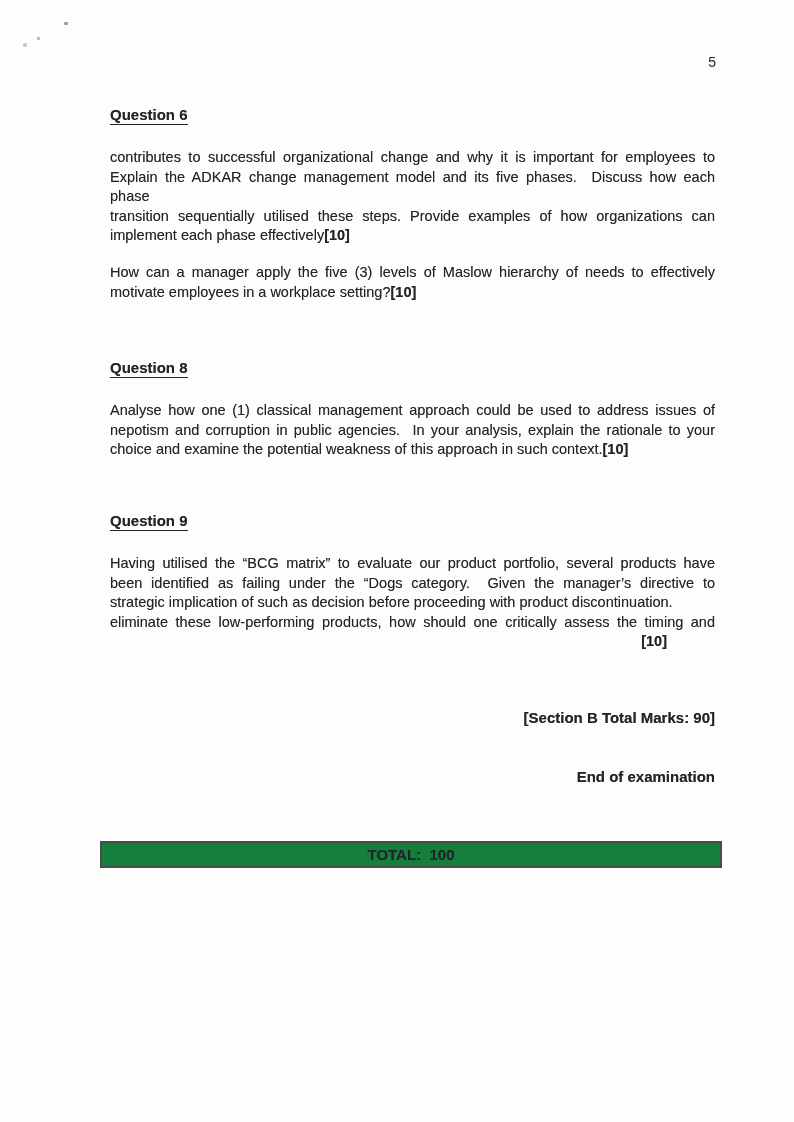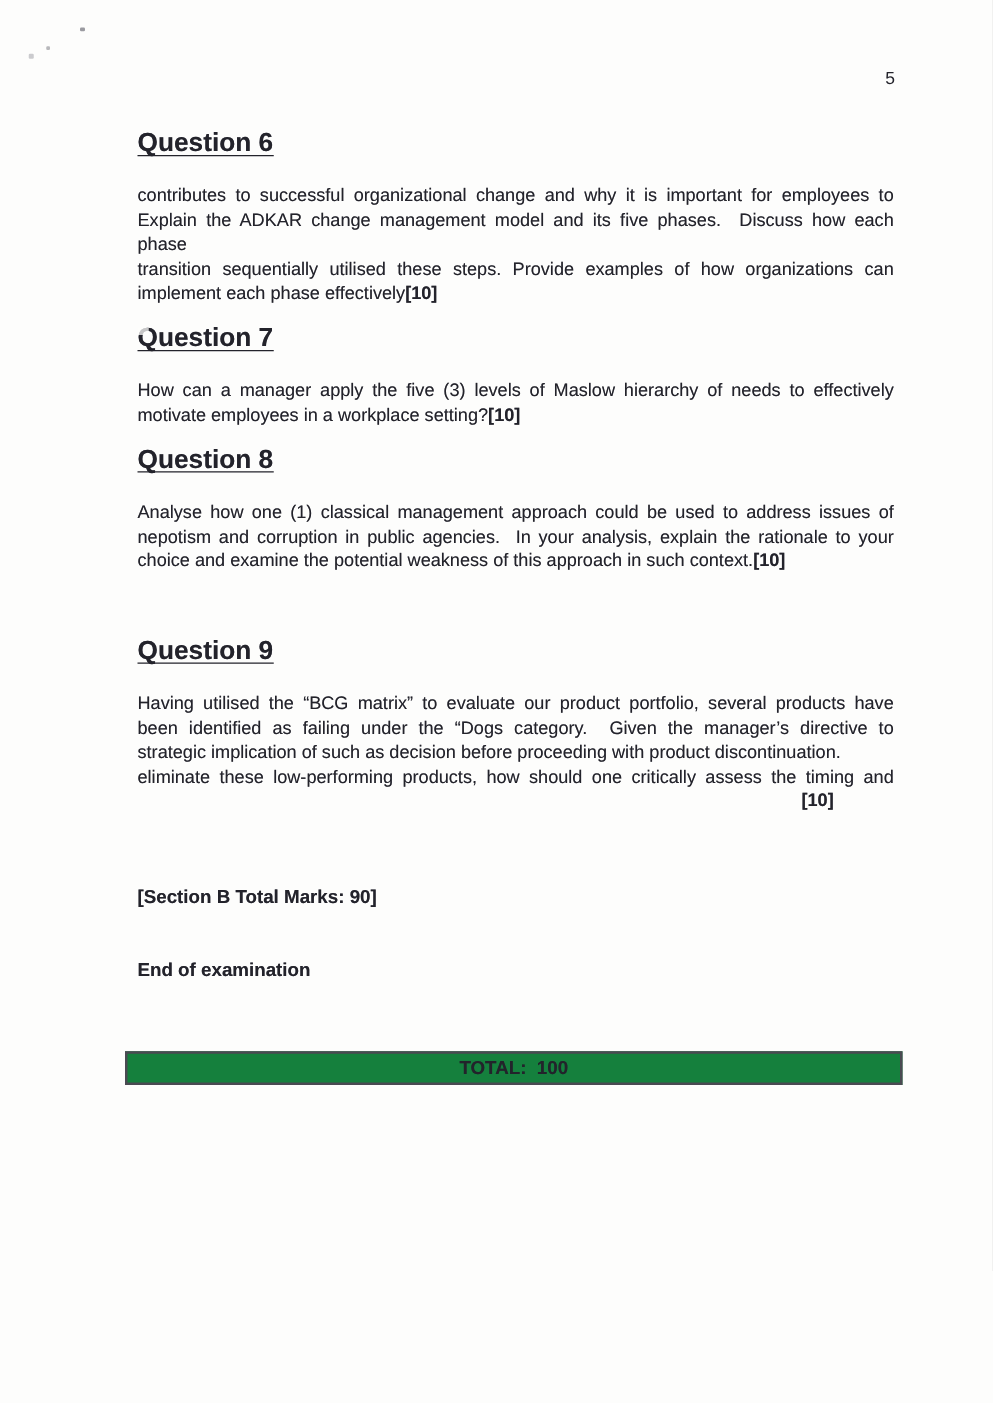--- a/index.html
+++ b/index.html
@@ -20,21 +20,21 @@
     font-size: 14px;
     line-height: 16px;
   }
   .question {
     position: absolute;
     left: 110px;
     width: 605px;
   }
   .q-heading {
     font-weight: bold;
-    font-size: 21px;
+    font-size: 15px;
     line-height: 16px;
     margin-bottom: 23px;
     text-shadow: 0 0 0.4px rgba(30,30,45,0.55);
   }
   .q-heading span {
     display: inline-block;
     padding-bottom: 1px;
     border-bottom: 1.6px solid #23232b;
   }
   .jline {
@@ -62,21 +62,21 @@
     line-height: 19.6px;
     text-align: right;
     padding-right: 48px;
     font-weight: bold;
     text-shadow: 0 0 0.4px rgba(30,30,45,0.55);
   }
   .centered-note {
     position: absolute;
     left: 110px;
     width: 605px;
-    text-align: left;
+    text-align: right;
     font-weight: bold;
     font-size: 15px;
     line-height: 16px;
     text-shadow: 0 0 0.4px rgba(30,30,45,0.55);
   }
   .total-box {
     position: absolute;
     left: 100px;
     top: 841px;
     width: 618px;
@@ -128,23 +128,20 @@
     <div class="jline">contributes to successful organizational change and why it is important for employees to</div>
     <div class="jline">Explain the ADKAR change management model and its five phases.&nbsp; Discuss how each phase</div>
     <div class="jline">transition sequentially utilised these steps. Provide examples of how organizations can</div>
     <div class="lastline">
       <span>implement each phase effectively</span>
       <span class="marks">[10]</span>
     </div>
   </div>
 
   <div class="question" style="top:263px">
-    <div class="q-heading">
-      <span>Question 7</span>
-    </div>
     <div class="jline">How can a manager apply the five (3) levels of Maslow hierarchy of needs to effectively</div>
     <div class="lastline">
       <span>motivate employees in a workplace setting?</span>
       <span class="marks">[10]</span>
     </div>
   </div>
   <div class="q7-artifact"></div>
 
   <div class="question" style="top:360px">
     <div class="q-heading">

